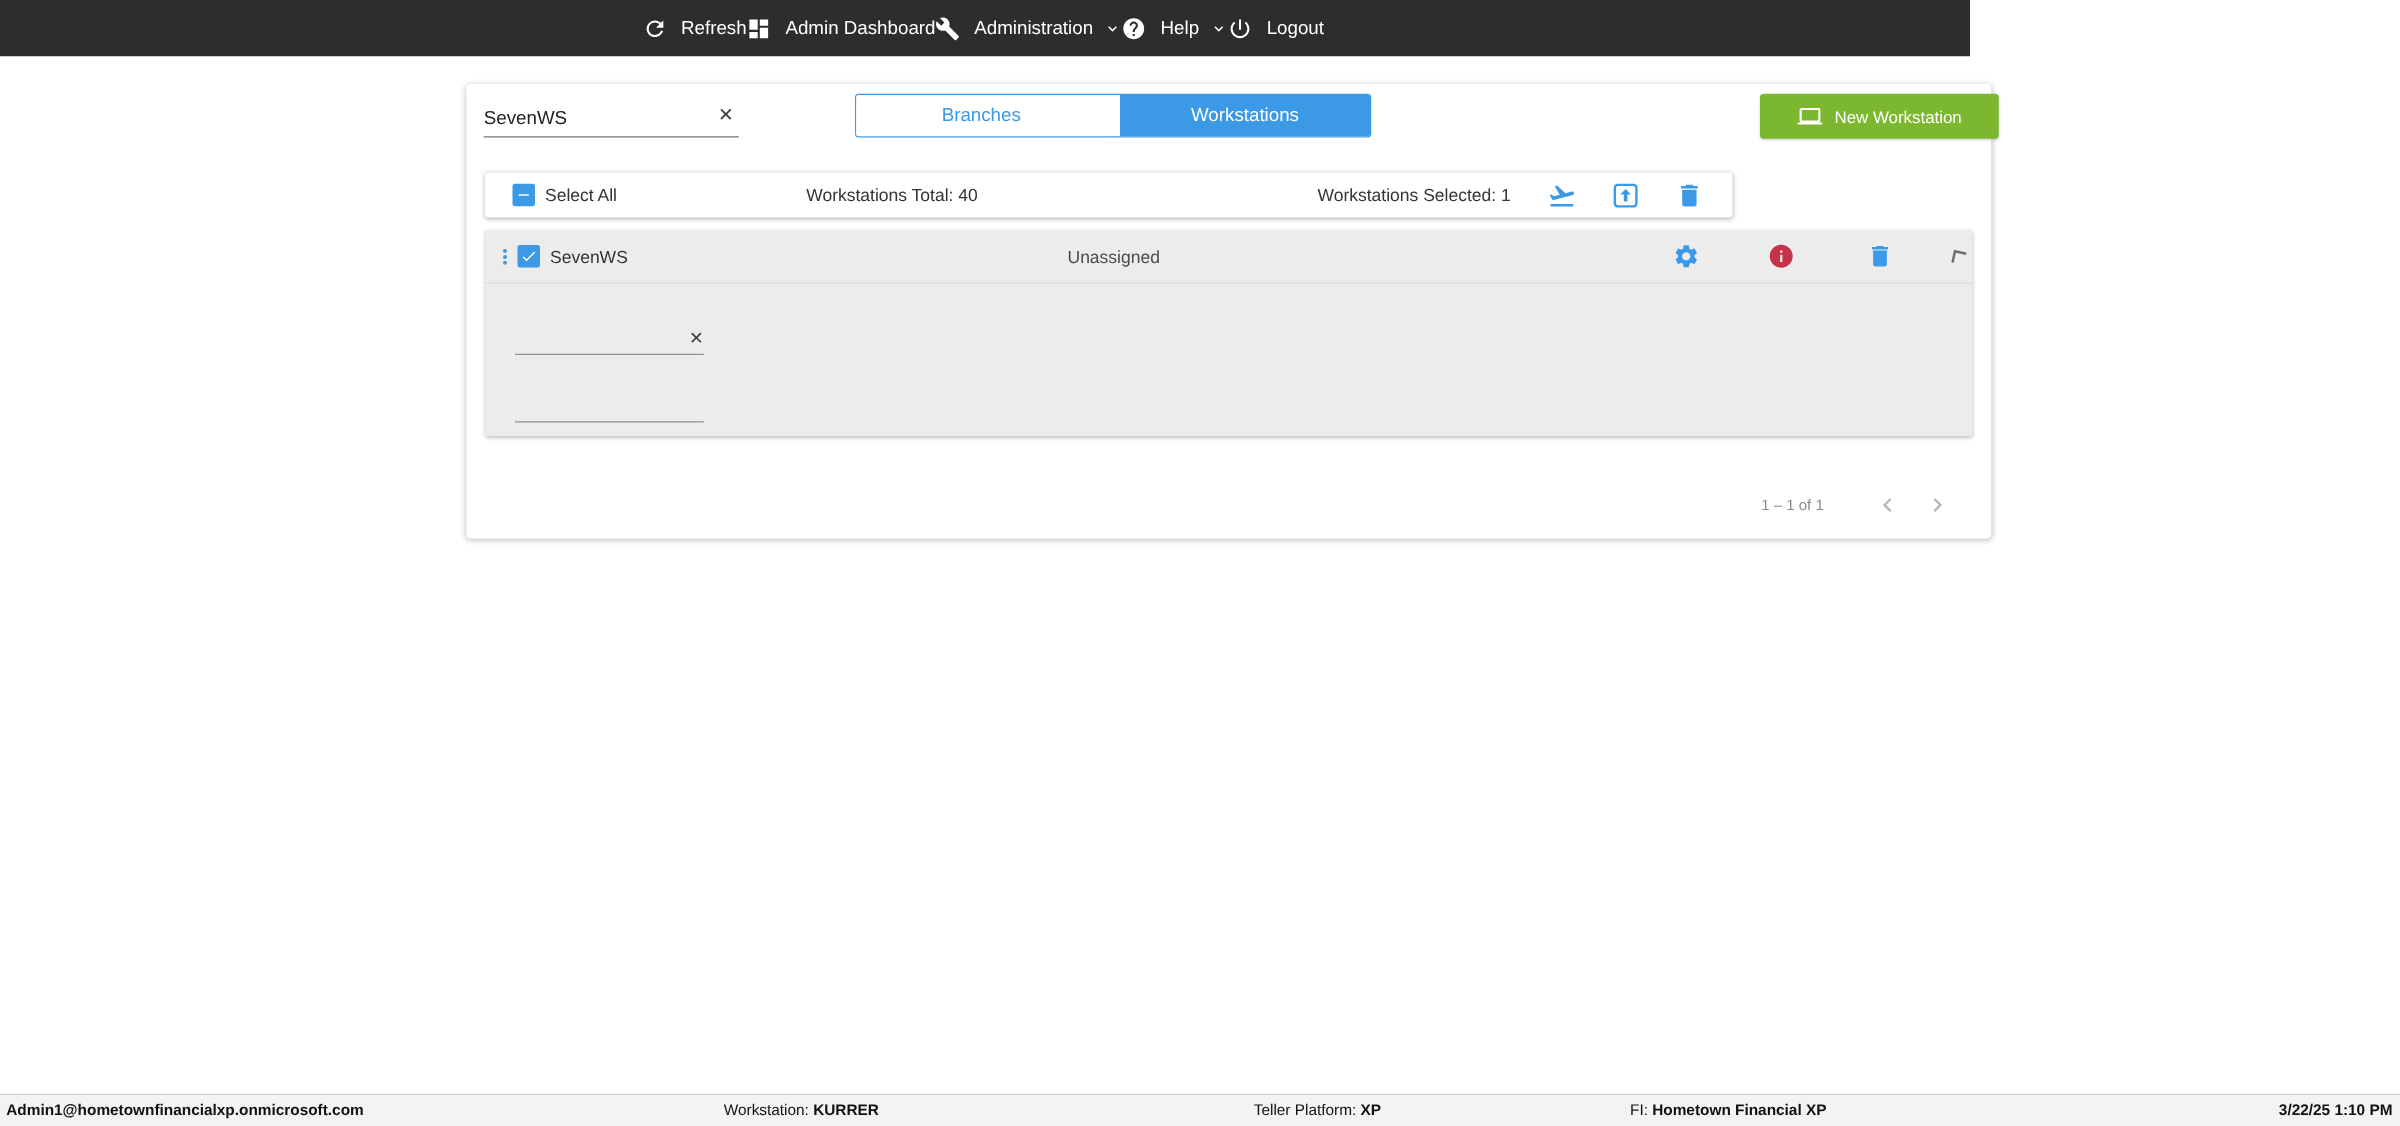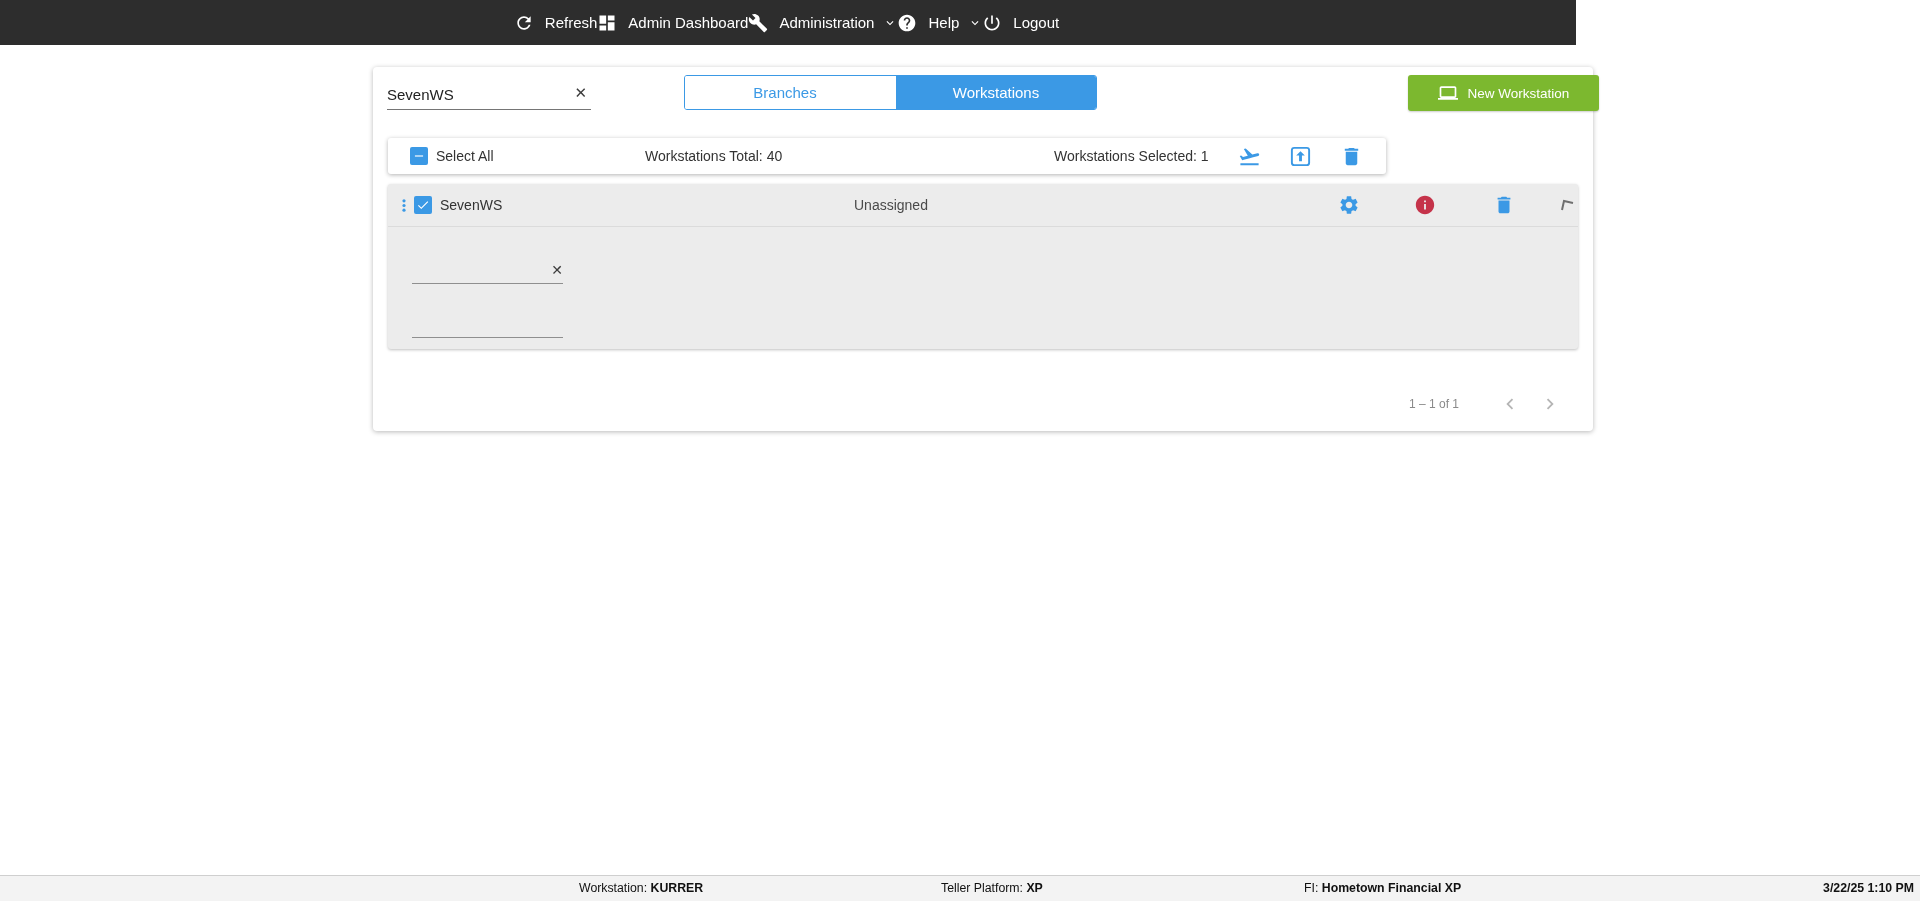--- a/index.html
+++ b/index.html
@@ -83,21 +83,21 @@
   .pg-btn svg { width:22px; height:22px; fill:#b5b5b5; }
   .pg-prev { margin-right:18px; }
 
   
   .statusbar { position:absolute; left:0; bottom:0; width:1920px; height:26px; background:#f3f3f3; border-top:1px solid #cfcfcf;
                font-size:12.3px; color:#111; }
   .sb-item { position:absolute; top:0; line-height:25px; white-space:nowrap; }
   .sb-bold { font-weight:bold; }
   .sb-user { left:5px; font-weight:bold; }
   .sb-ws { left:579px; }
-  .sb-teller { left:941px;text-align:right; }
+  .sb-teller { left:1003px;text-align:right; }
   .sb-fi { left:1304px; }
   .sb-time { right:6px; font-weight:bold; }
 </style>
 </head>
 <body>
 
 <div class="topbar">
   <div class="tb-item">
     <span class="tb-icon">
       <svg viewBox="0 0 24 24">
@@ -255,17 +255,18 @@
     </span>
     <span class="pg-btn">
       <svg viewBox="0 0 24 24">
           <path d="M10 6L8.59 7.41 13.17 12l-4.58 4.59L10 18l6-6z"></path>
         </svg>
     </span>
   </div>
 </div>
 
 <div class="statusbar">
+  <span class="sb-item sb-user">Admin1@hometownfinancialxp.onmicrosoft.com</span>
   <span class="sb-item sb-ws"><span>Workstation: </span><span class="sb-bold">KURRER</span></span>
   <span class="sb-item sb-teller"><span>Teller Platform: </span><span class="sb-bold">XP</span></span>
   <span class="sb-item sb-fi"><span>FI: </span><span class="sb-bold">Hometown Financial XP</span></span>
   <span class="sb-item sb-time">3/22/25 1:10 PM</span>
 </div>
 
 </body></html>

